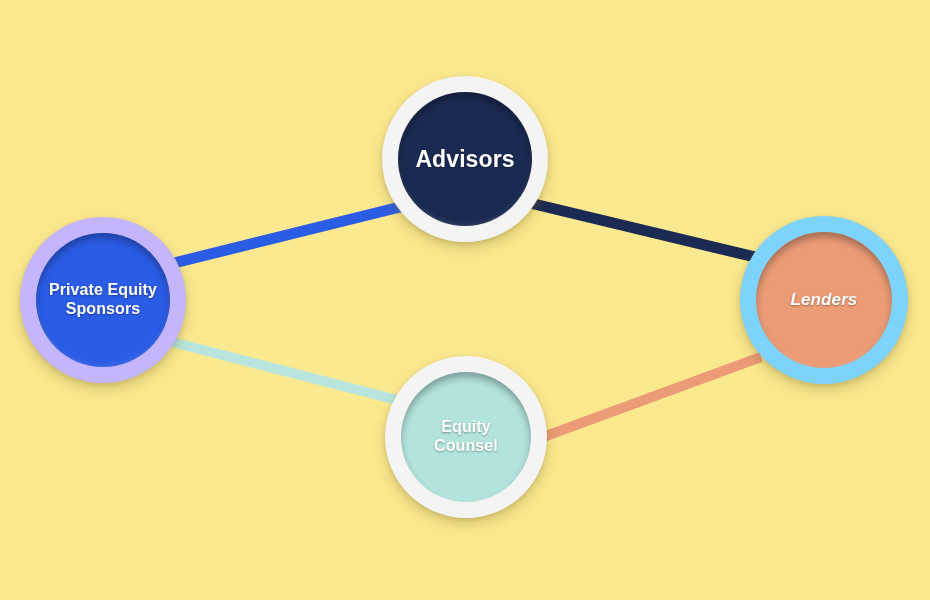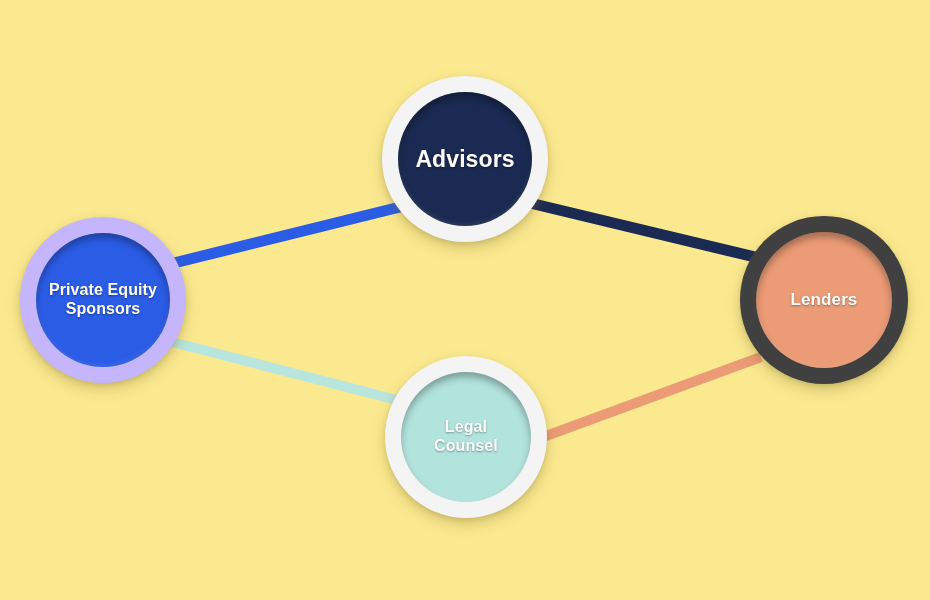--- a/index.html
+++ b/index.html
@@ -78,26 +78,26 @@
 Sponsors</span>
     </div>
   </div>
 
   <div class="node" style="width: 166px; height: 166px; left: 382px; top: 76px; background: rgb(244, 244, 244); padding: 16px;">
     <div class="node-disc" style="background: rgb(27, 42, 82);">
       <span class="node-label" style="font-size: 23px; color: rgb(255, 255, 255);">Advisors</span>
     </div>
   </div>
 
-  <div class="node" style="width: 168px; height: 168px; left: 740px; top: 216px; background: #404040; padding: 16px;">
+  <div class="node" style="width: 168px; height: 168px; left: 740px; top: 216px; background: #7dd3fc; padding: 16px; font-style: italic;">
     <div class="node-disc" style="background: rgb(235, 155, 117);">
       <span class="node-label" style="font-size: 17px; color: rgb(255, 255, 255);">Lenders</span>
     </div>
   </div>
 
   <div class="node" style="width: 162px; height: 162px; left: 385px; top: 356px; background: rgb(244, 244, 244); padding: 16px;">
     <div class="node-disc" style="background: rgb(178, 227, 220);">
-      <span class="node-label" style="font-size: 16px; color: rgb(255, 255, 255);">Legal
+      <span class="node-label" style="font-size: 16px; color: rgb(255, 255, 255);">Equity
 Counsel</span>
     </div>
   </div>
 
 </div>
 
 </body></html>

